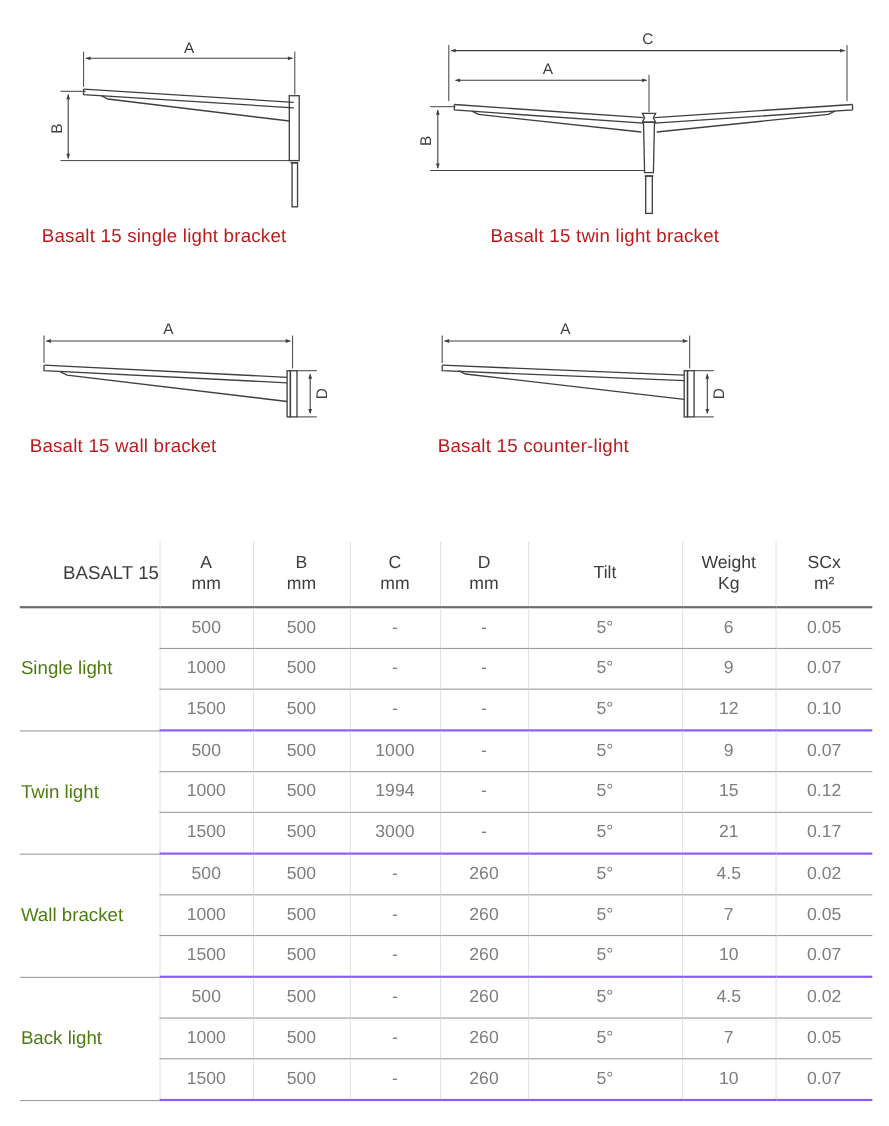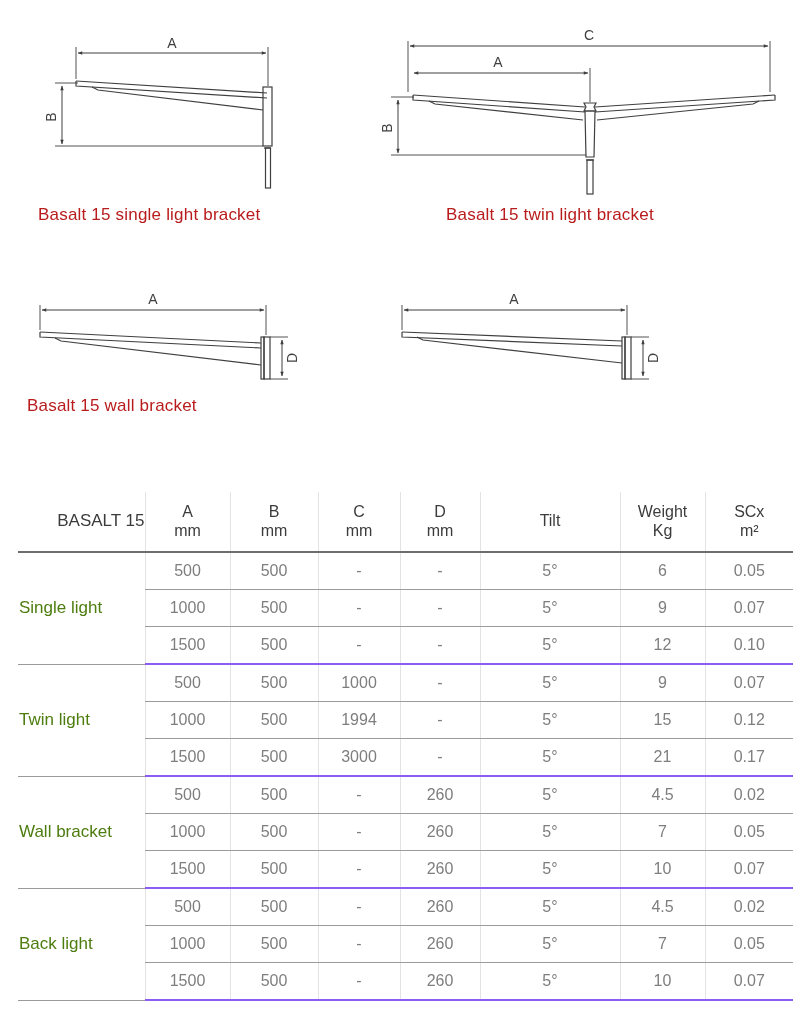--- a/index.html
+++ b/index.html
@@ -143,20 +143,21 @@
 
       <rect class="dwg" x="242" y="67" width="3" height="42"></rect>
       <rect class="dwg" x="245" y="67" width="6" height="42"></rect>
 
       <line class="ext" x1="251" y1="67" x2="269" y2="67"></line>
       <line class="ext" x1="251" y1="109" x2="269" y2="109"></line>
       <line class="dim" x1="263" y1="70" x2="263" y2="106" marker-start="url(#arr)" marker-end="url(#arr)"></line>
       <text class="dimtxt" x="278" y="88" text-anchor="middle" transform="rotate(-90 278 88)">D</text>
     </svg>
   </div>
+  <div class="caption" style="left:398px;top:396px;">Basalt 15 counter-light</div>
 
   <table class="spec">
     <colgroup>
       <col class="c-label">
         <col class="c-a">
         <col class="c-b">
         <col class="c-c">
         <col class="c-d">
         <col class="c-tilt">
         <col class="c-w">

